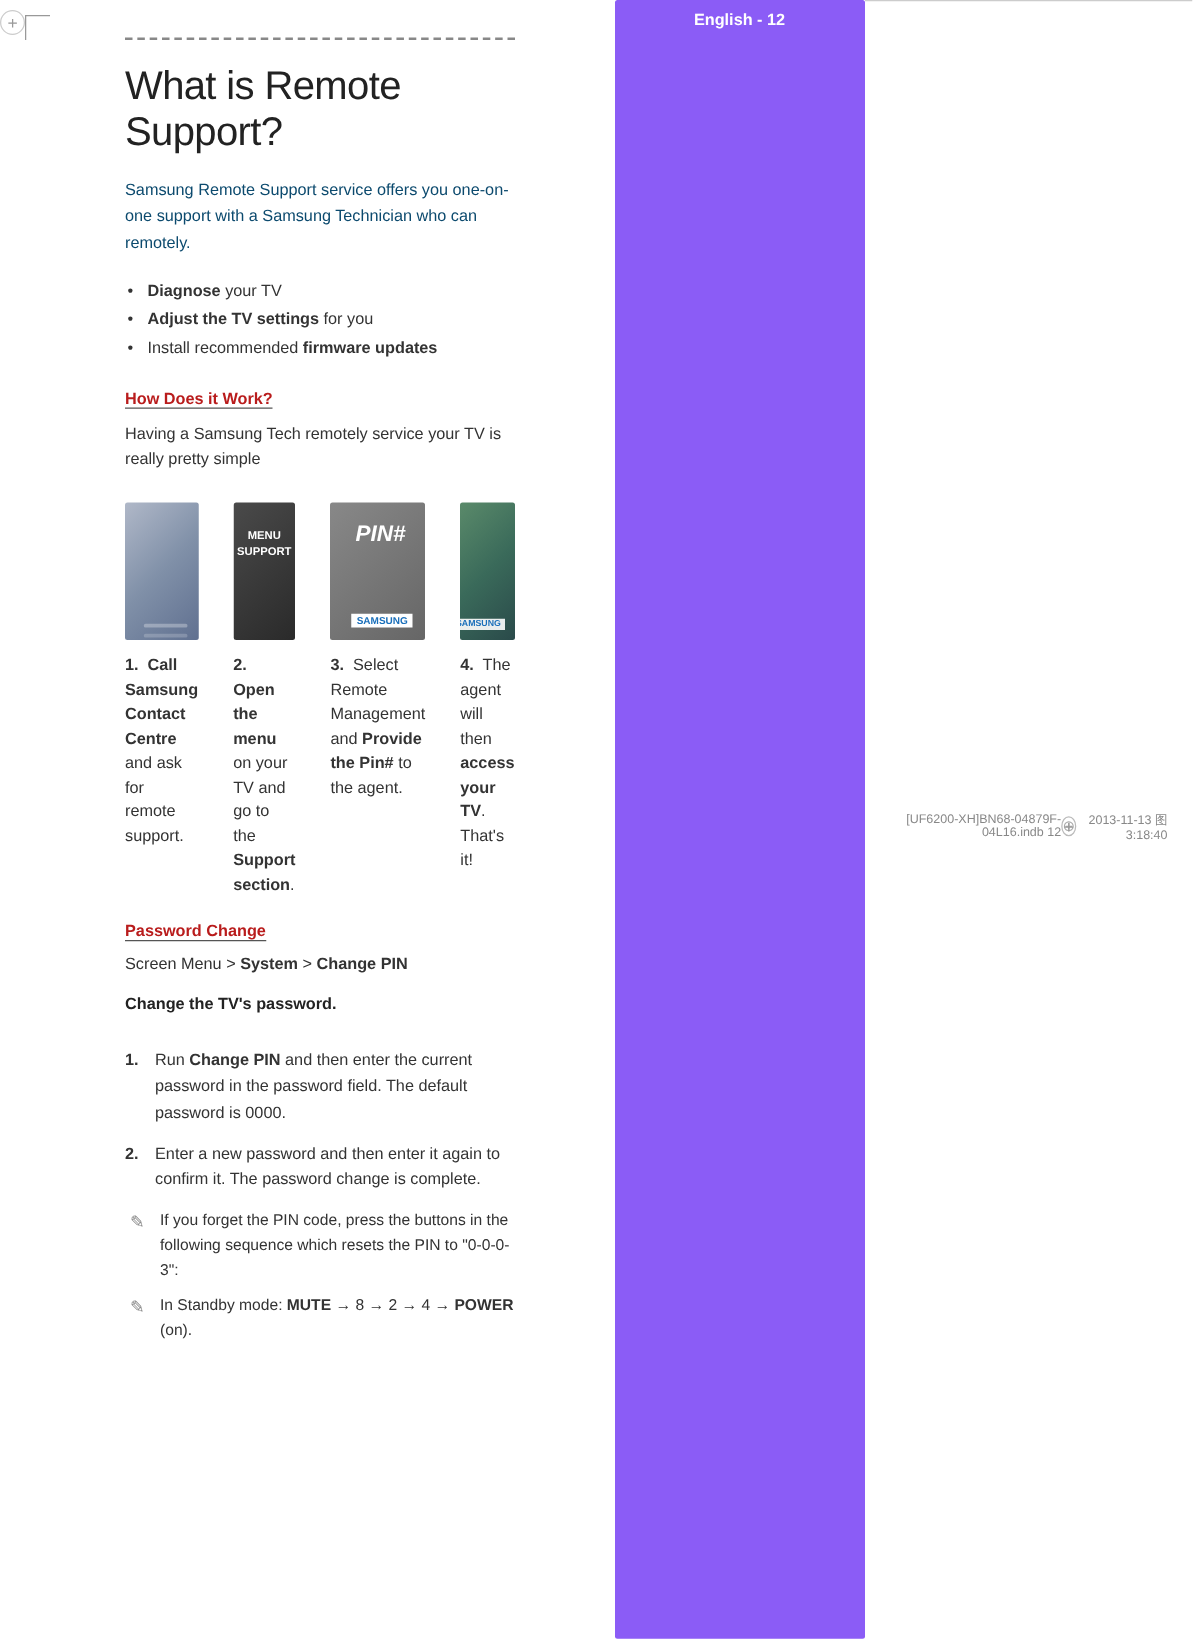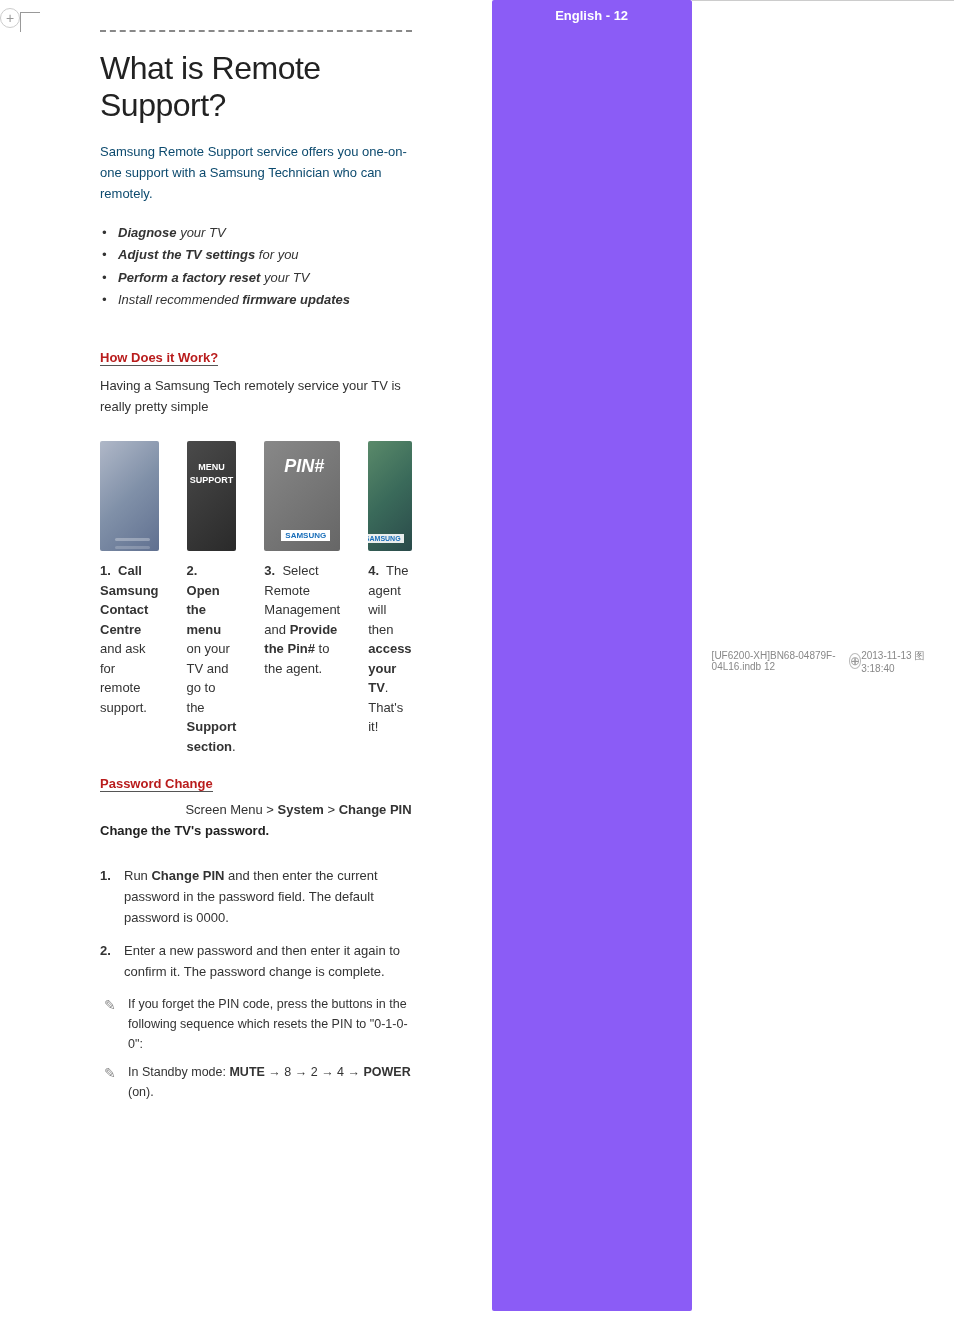--- a/index.html
+++ b/index.html
@@ -83,22 +83,21 @@
     .intro-text {
       font-size: 13px;
       color: #0c4a6e;
       line-height: 1.6;
       margin-bottom: 18px;
     }
 
     
     .bullet-list {
       list-style: none;
-      margin-bottom: 39px;
-      font-style: italic;
+      margin-bottom: 22px;
     }
     .bullet-list li {
       font-size: 13px;
       color: #333;
       line-height: 1.7;
       padding-left: 18px;
       position: relative;
     }
     .bullet-list li::before {
       content: '•';
@@ -279,31 +278,31 @@
     }
 
     .footer-bottom {
       border-top: 1px solid #ccc;
       padding: 8px 20px;
       display: flex;
       justify-content: space-between;
       align-items: center;
       font-size: 10px;
       color: #888;
+      text-align: right;
     }
 
     .password-section {
       margin-top: 20px;
     }
 
     .screen-menu-line {
       font-size: 13px;
       color: #333;
-      margin-bottom: 6px;
-      text-align: right;
+      margin-bottom: 17px;
     }
     .screen-menu-line strong {
       font-weight: bold;
     }
 
     .change-password-heading {
       font-size: 13px;
       font-weight: bold;
       color: #222;
       margin-bottom: 28px;
@@ -328,21 +327,20 @@
     
     <h1 class="page-title">What is Remote Support?</h1>
 
     
     <p class="intro-text">Samsung Remote Support service offers you one-on-one support with a Samsung Technician who can remotely.</p>
 
     
     <ul class="bullet-list">
       <li><strong>Diagnose</strong> your TV</li>
       <li><strong>Adjust the TV settings</strong> for you</li>
-      <li><strong>Perform a factory reset</strong> your TV</li>
       <li>Install recommended <strong>firmware updates</strong></li>
     </ul>
 
     
     <p class="section-heading">How Does it Work?</p>
     <p class="section-subtitle">Having a Samsung Tech remotely service your TV is really pretty simple</p>
 
     
     <div class="steps-row">
 
@@ -400,21 +398,21 @@
         <div class="numbered-item">
           <span class="num">2.</span>
           <span>
             Enter a new password and then enter it again to confirm it. The password change is complete.
           </span>
         </div>
 
         <div class="note-item">
           <span class="note-icon">✎</span>
           <span>
-            If you forget the PIN code, press the buttons in the following sequence which resets the PIN to "0-1-0-0":
+            If you forget the PIN code, press the buttons in the following sequence which resets the PIN to "0-0-0-3":
           </span>
         </div>
 
         <div class="note-item">
           <span class="note-icon">✎</span>
           <span>
             In Standby mode: <strong>MUTE</strong> → 8 → 2 → 4 → <strong>POWER</strong> (on).
           </span>
         </div>
 

